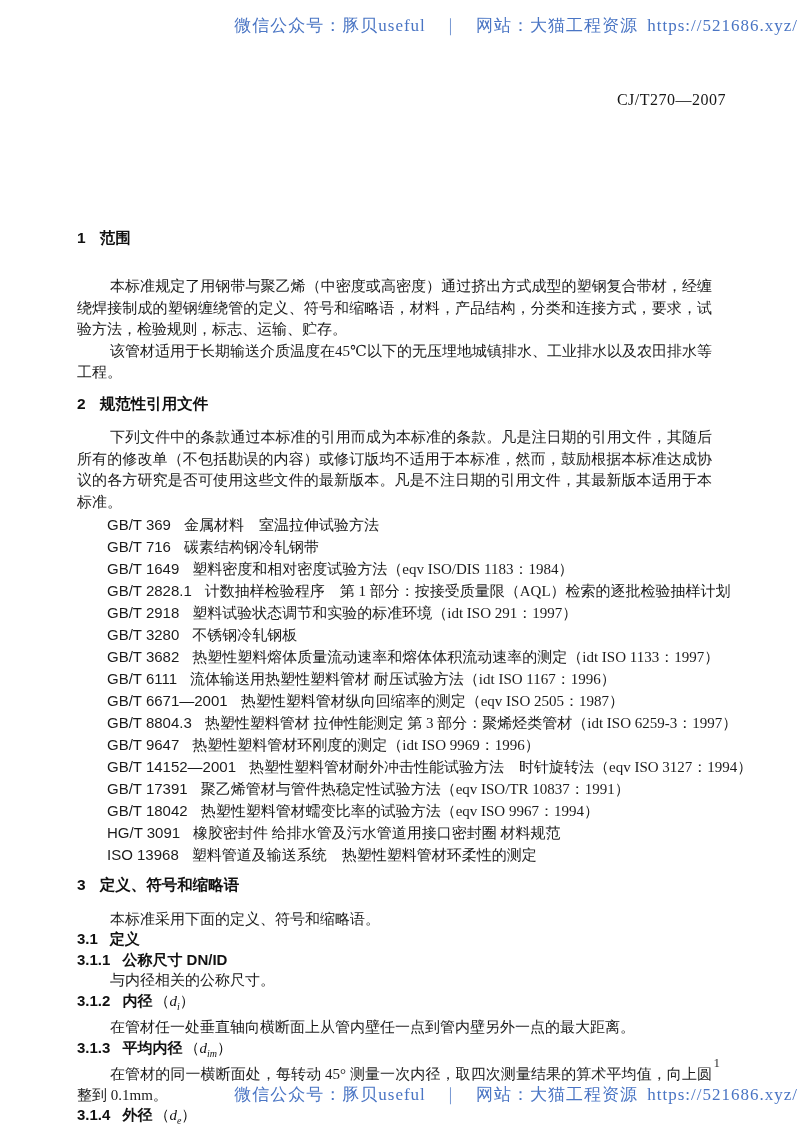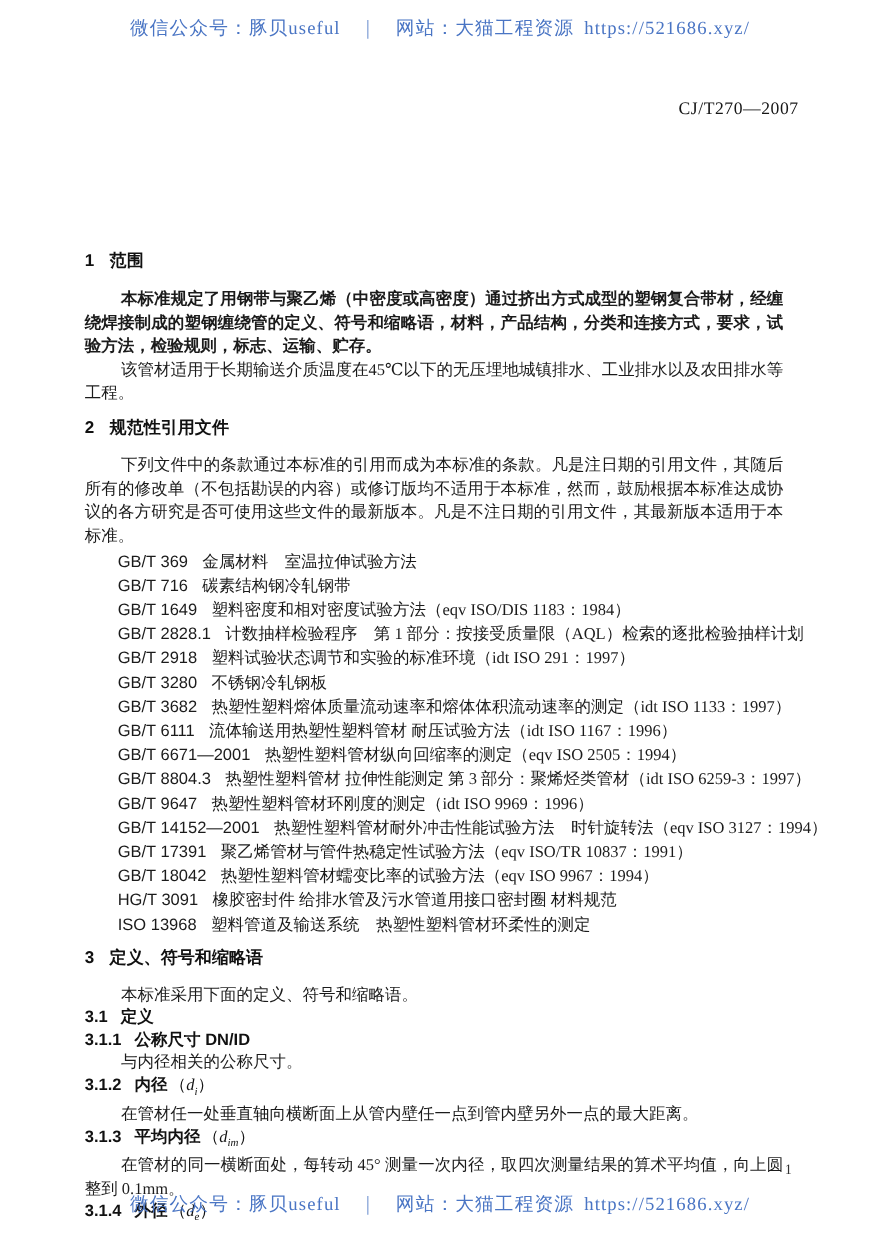--- a/index.html
+++ b/index.html
@@ -9,21 +9,21 @@
     height: 1132px;
     margin: 0 auto;
     background: #ffffff;
     color: #1b1b1b;
     font-family: "Liberation Serif", "DejaVu Serif", serif;
     overflow: hidden;
   }
   .watermark {
     position: absolute;
     left: 0; right: 0;
-    text-align: center;
+    text-align: right;
     color: #4a75c4;
     font-size: 17px;
     letter-spacing: 1px;
     white-space: nowrap;
   }
   .watermark-top { top: 14px; }
   .watermark-bottom { top: 1083px; }
   .wm-sep { margin: 0 9px; color: #7b9bd4; }
   .wm-part { margin: 0 2px; }
   .std-code {
@@ -61,21 +61,21 @@
     color: #111111;
   }
   .sec-no { margin-right: 14px; }
   .para {
     font-size: 15px;
     line-height: 21.6px;
     text-align: justify;
     text-indent: 2.2em;
     margin: 0;
   }
-  #scope-p1 { margin-top: 14px; font-weight: bold; }
+  #scope-p1 { margin-top: 28px; }
   #sec2-heading { margin-top: 10px; }
   #sec2-intro { margin-top: 13px; }
   .refs {
     list-style: none;
     margin: 1px 0 0 0;
     padding: 0 0 0 30px;
   }
   .refs li {
     font-size: 15px;
     line-height: 21px;
@@ -147,21 +147,21 @@
 
     <ul class="refs">
       <li><span class="ref-code">GB/T 369</span><span class="ref-title">金属材料　室温拉伸试验方法</span></li>
       <li><span class="ref-code">GB/T 716</span><span class="ref-title">碳素结构钢冷轧钢带</span></li>
       <li><span class="ref-code">GB/T 1649</span><span class="ref-title">塑料密度和相对密度试验方法（eqv ISO/DIS 1183：1984）</span></li>
       <li><span class="ref-code">GB/T 2828.1</span><span class="ref-title">计数抽样检验程序　第 1 部分：按接受质量限（AQL）检索的逐批检验抽样计划</span></li>
       <li><span class="ref-code">GB/T 2918</span><span class="ref-title">塑料试验状态调节和实验的标准环境（idt ISO 291：1997）</span></li>
       <li><span class="ref-code">GB/T 3280</span><span class="ref-title">不锈钢冷轧钢板</span></li>
       <li><span class="ref-code">GB/T 3682</span><span class="ref-title">热塑性塑料熔体质量流动速率和熔体体积流动速率的测定（idt ISO 1133：1997）</span></li>
       <li><span class="ref-code">GB/T 6111</span><span class="ref-title">流体输送用热塑性塑料管材 耐压试验方法（idt ISO 1167：1996）</span></li>
-      <li><span class="ref-code">GB/T 6671—2001</span><span class="ref-title">热塑性塑料管材纵向回缩率的测定（eqv ISO 2505：1994）</span></li>
+      <li><span class="ref-code">GB/T 6671—2001</span><span class="ref-title">热塑性塑料管材纵向回缩率的测定（eqv ISO 2505：1987）</span></li>
       <li><span class="ref-code">GB/T 8804.3</span><span class="ref-title">热塑性塑料管材 拉伸性能测定 第 3 部分：聚烯烃类管材（idt ISO 6259-3：1997）</span></li>
       <li><span class="ref-code">GB/T 9647</span><span class="ref-title">热塑性塑料管材环刚度的测定（idt ISO 9969：1996）</span></li>
       <li><span class="ref-code">GB/T 14152—2001</span><span class="ref-title">热塑性塑料管材耐外冲击性能试验方法　时针旋转法（eqv ISO 3127：1994）</span></li>
       <li><span class="ref-code">GB/T 17391</span><span class="ref-title">聚乙烯管材与管件热稳定性试验方法（eqv ISO/TR 10837：1991）</span></li>
       <li><span class="ref-code">GB/T 18042</span><span class="ref-title">热塑性塑料管材蠕变比率的试验方法（eqv ISO 9967：1994）</span></li>
       <li><span class="ref-code">HG/T 3091</span><span class="ref-title">橡胶密封件 给排水管及污水管道用接口密封圈 材料规范</span></li>
       <li><span class="ref-code">ISO 13968</span><span class="ref-title">塑料管道及输送系统　热塑性塑料管材环柔性的测定</span></li>
     </ul>
 
     <div class="s3">

